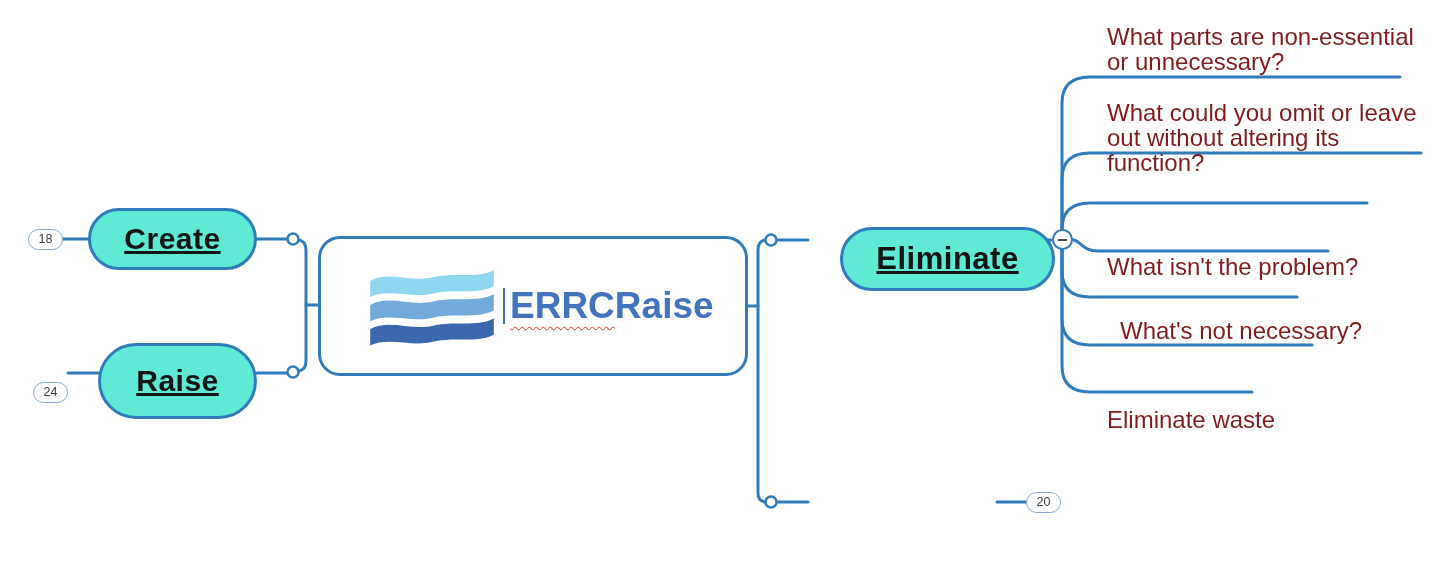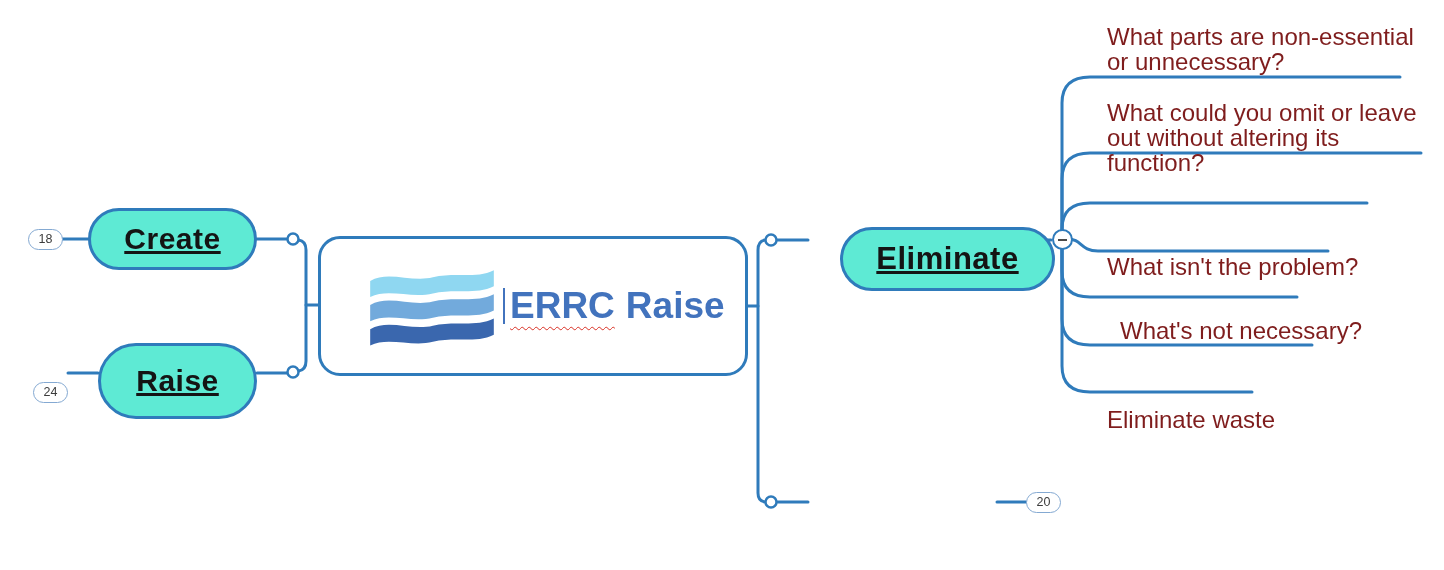--- a/index.html
+++ b/index.html
@@ -23,21 +23,21 @@
   .topic-reduce   {left:808px;top:470px; width:189px; height:63px; font-size:31px;}
 
   .central{
     position:absolute;z-index:1;box-sizing:border-box;
     left:318px;top:236px;width:430px;height:140px;
     background:#ffffff;border:3px solid #2F7BBB;border-radius:22px;
     display:flex;align-items:center;padding-left:40px;
   }
   .central .logo{flex:0 0 auto;}
   .caret{display:inline-block;width:2px;height:36px;background:#4273BD;margin-left:0px;}
-  .ctitle{display:flex;gap:11px;margin-left:5px;font-size:37px;font-weight:bold;color:#4273BD;white-space:nowrap;}
+  .ctitle{display:flex;margin-left:5px;font-size:37px;font-weight:bold;color:#4273BD;white-space:nowrap;}
   .misspell{
     text-decoration-line:underline;
     text-decoration-style:wavy;
     text-decoration-color:#D93025;
     text-decoration-thickness:1px;
     text-underline-offset:8px;
   }
 
   .badge{
     position:absolute;z-index:1;box-sizing:border-box;width:35px;height:21px;

